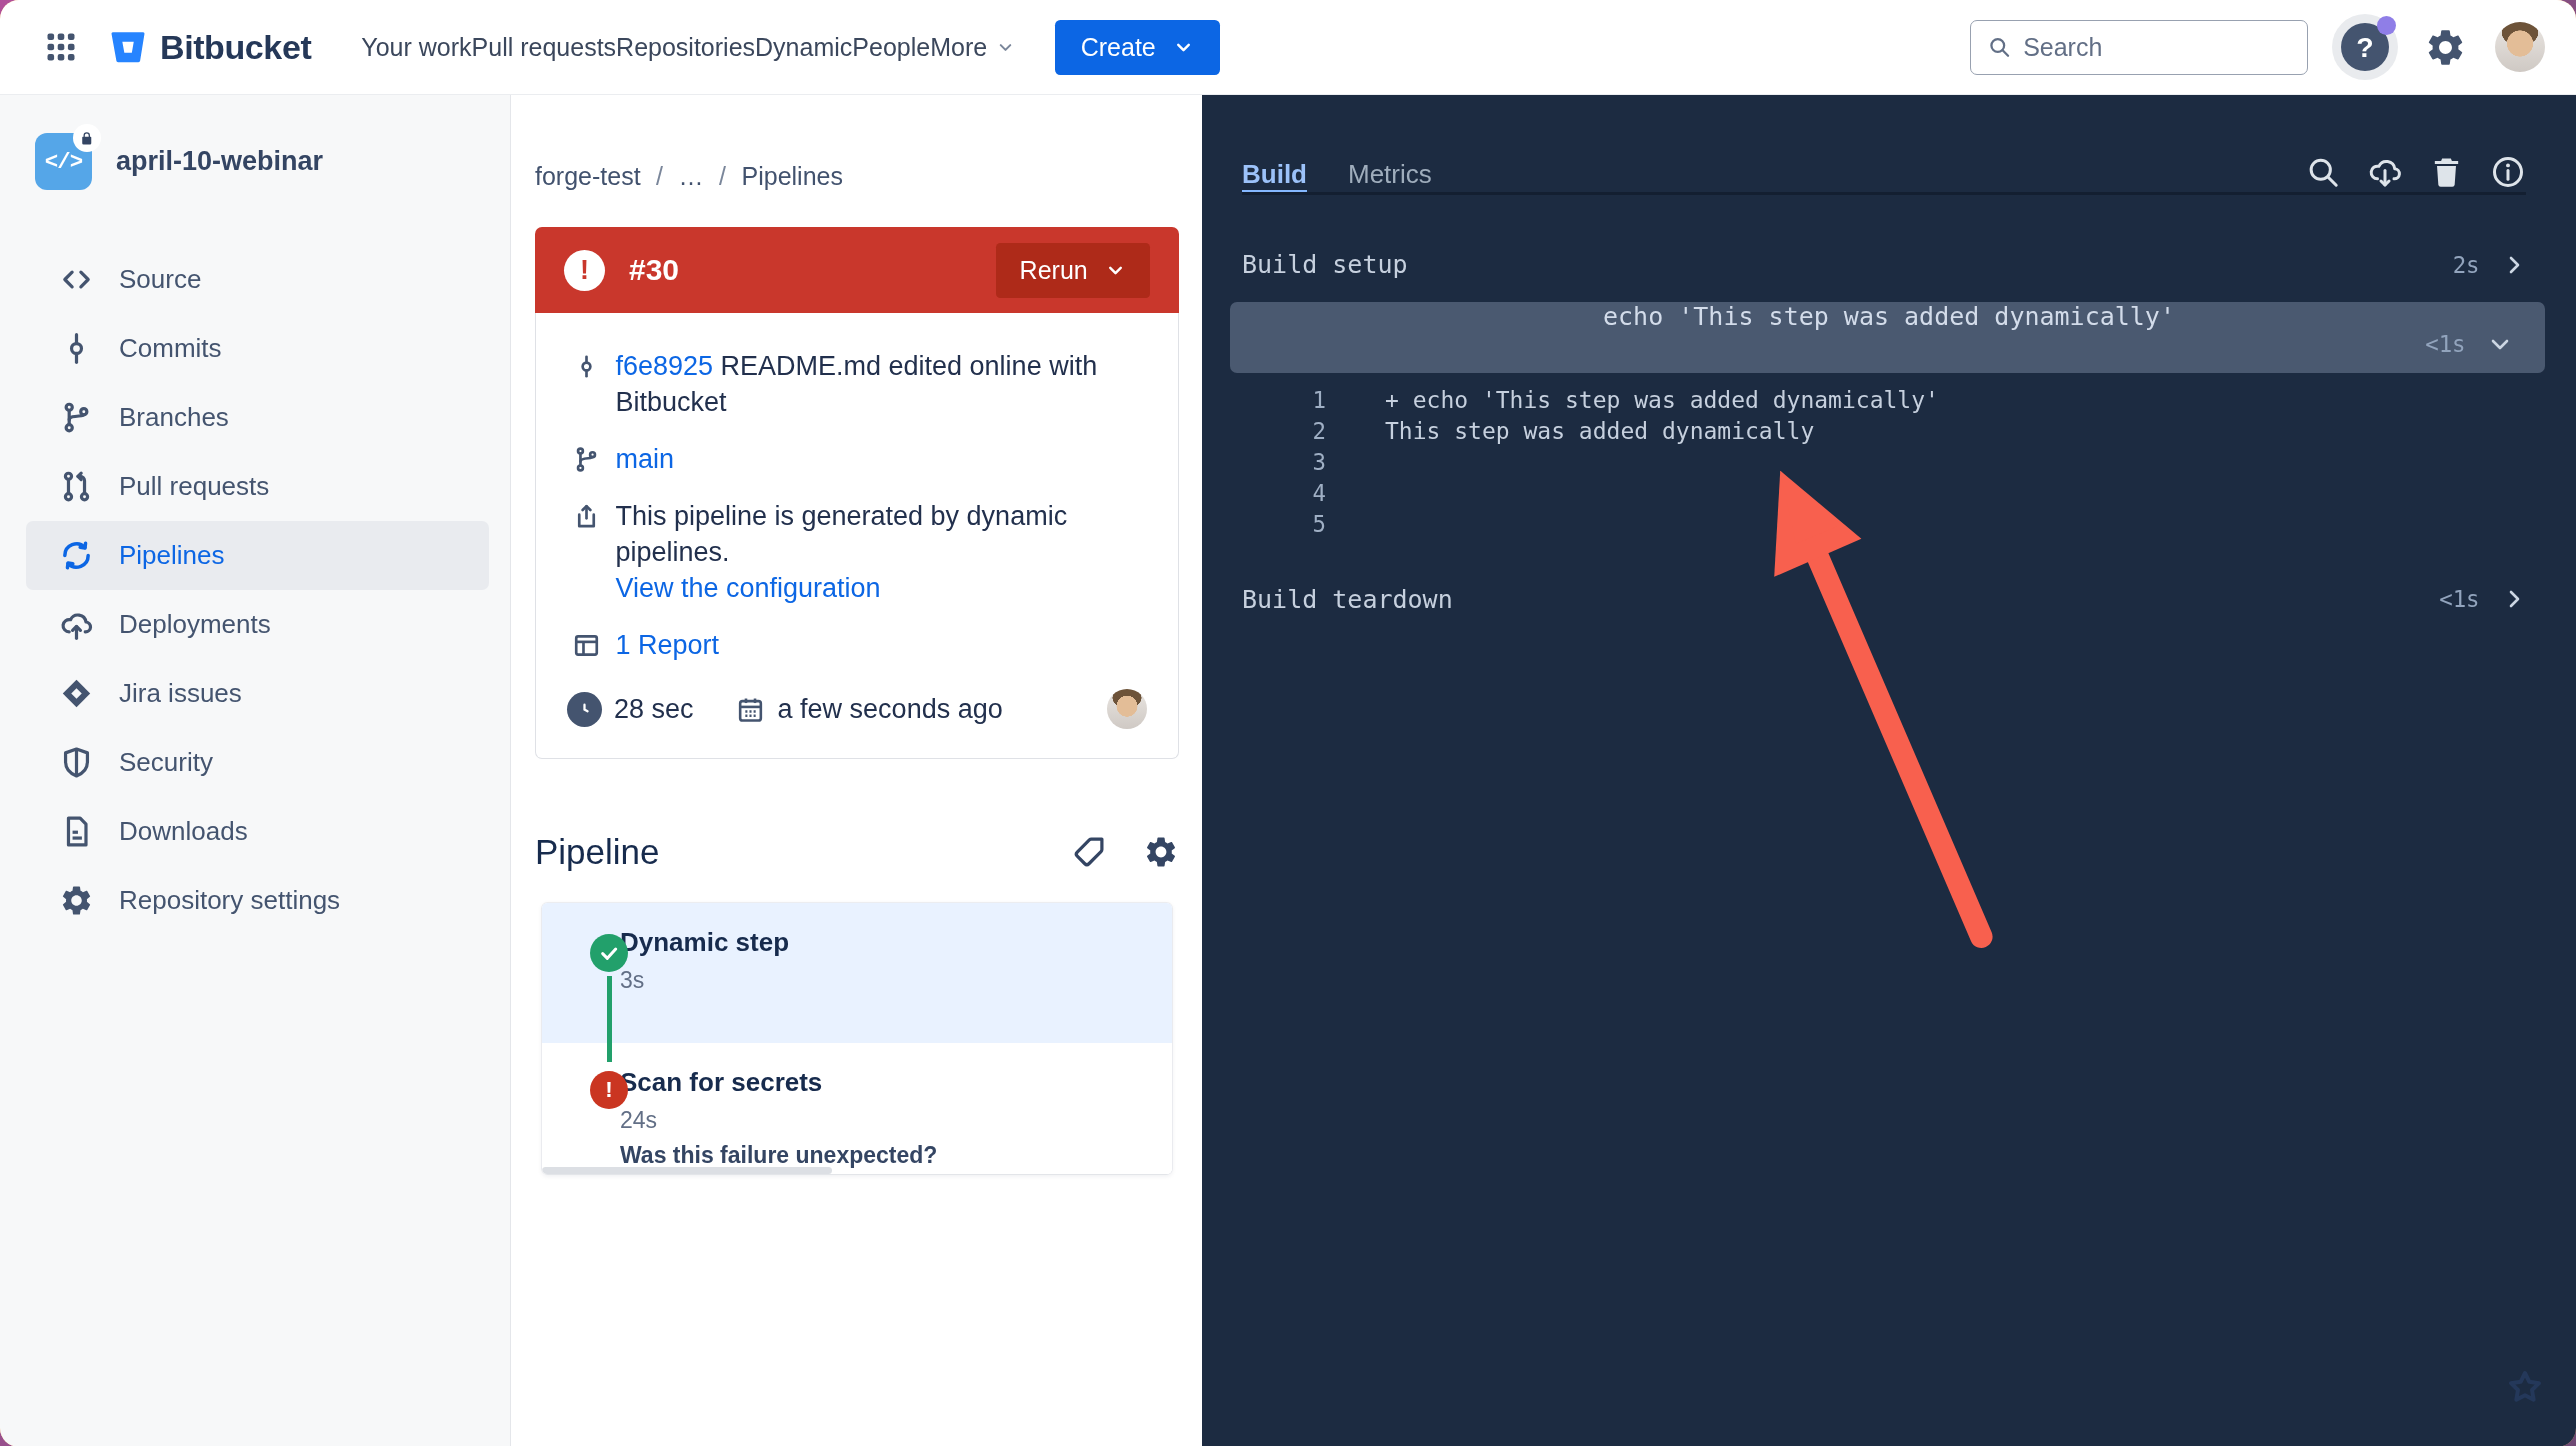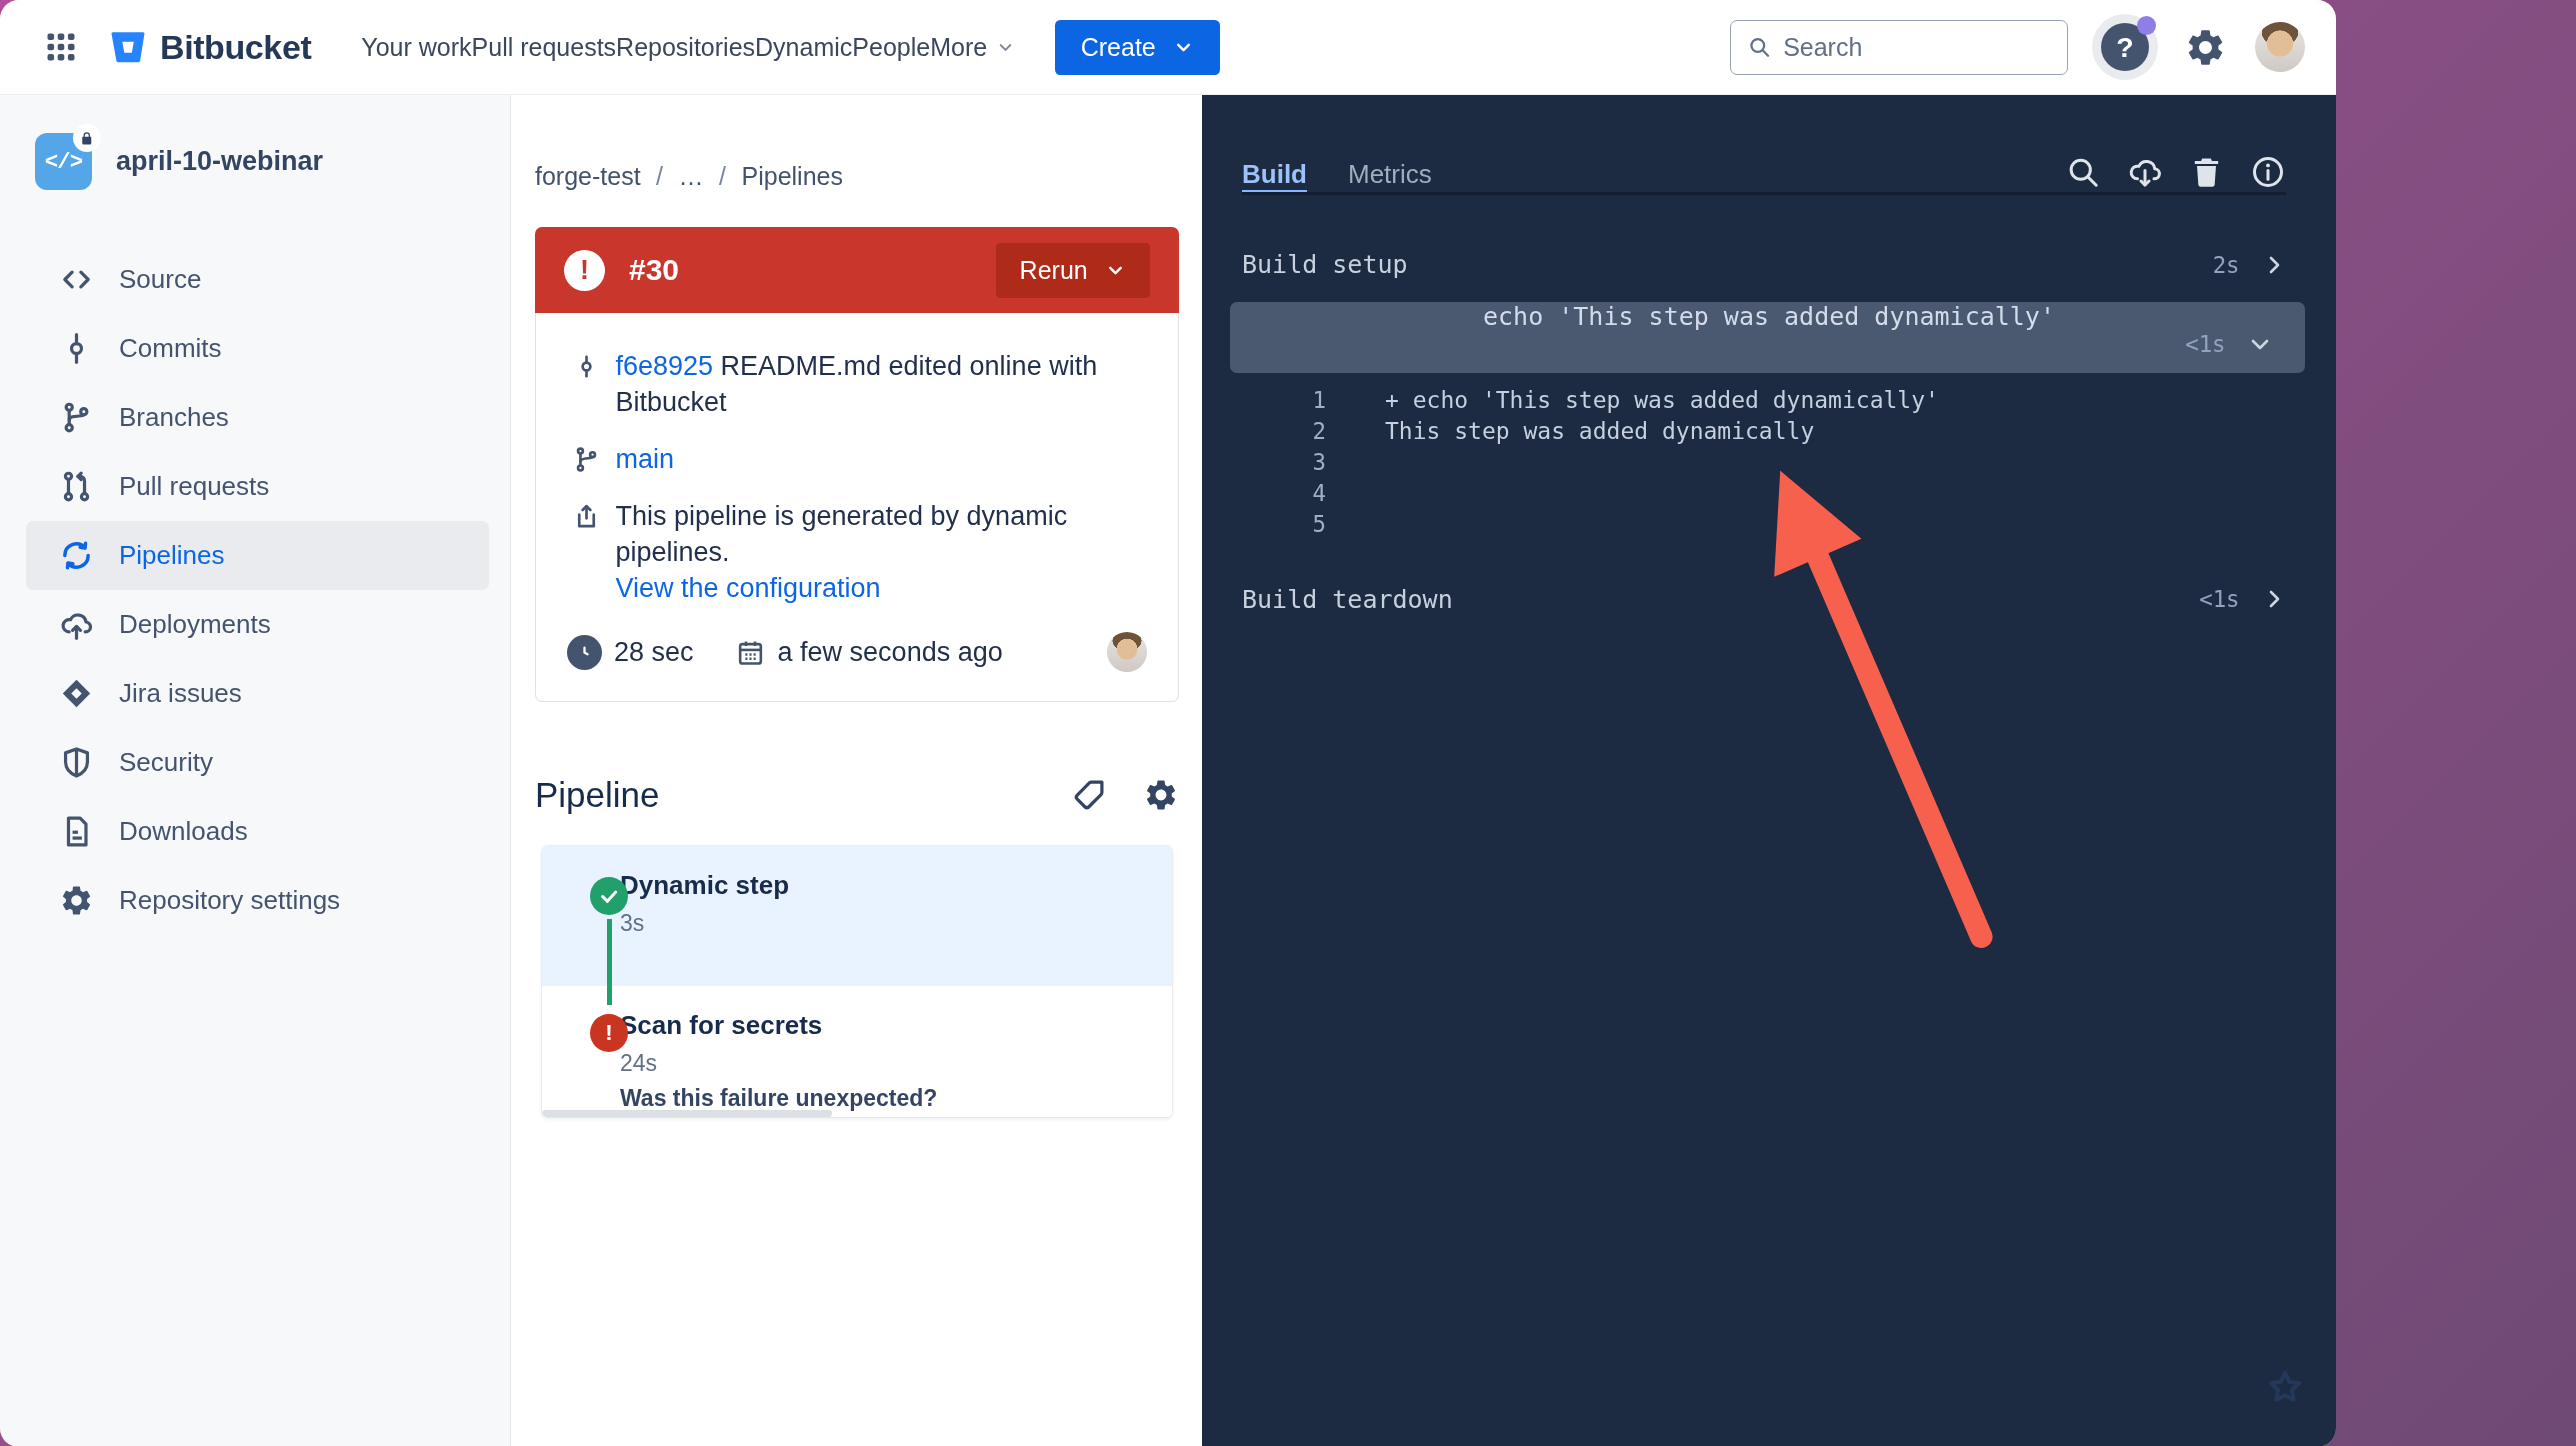--- a/index.html
+++ b/index.html
@@ -2,21 +2,21 @@
 <html style="font-size:14px"><head>
 <meta charset="utf-8">
 <style>
   * { box-sizing: border-box; margin: 0; padding: 0; }
   html,body { width: 2576px; height: 1447px; }
   body {
     font-family: "Liberation Sans", sans-serif;
     background: linear-gradient(135deg,#b1509a 0%,#8a4f85 55%,#6f4a74 100%);
   }
   .app {
-    position: absolute; inset: 0; width: 2336px; height: 1447px;
+    position: absolute; inset: 0; width: 2576px; height: 1447px;
     border-radius: 19px; overflow: hidden; background: #fdba74;
   }
   svg { display:block; }
 
   
   .header {
     position:absolute; top:0; left:0; right:0; height:95px;
     background:#fff; display:flex; align-items:center; padding:0 31px;
     border-bottom:1.7px solid #ebedf0; z-index:5;
   }
@@ -391,20 +391,30 @@
       </div>
       <div class="card-row">
         <span class="cicon">
             <svg width="29" height="29" viewBox="0 0 24 24" fill="none" stroke="currentColor" stroke-width="2.2" stroke-linecap="round" stroke-linejoin="round">
               <line x1="12" y1="13.5" x2="12" y2="3.5"></line>
               <polyline points="8.8,6.6 12,3.4 15.2,6.6"></polyline>
               <path d="M6 10.5v9.5h12v-9.5"></path>
             </svg>
           </span>
         <span class="ctext"><span>This pipeline is generated by dynamic pipelines.</span><br><span class="link">View the configuration</span></span>
+      </div>
+      <div class="card-row">
+        <span class="cicon">
+            <svg width="29" height="29" viewBox="0 0 24 24" fill="none" stroke="currentColor" stroke-width="2.2" stroke-linejoin="round">
+              <rect x="3.5" y="4.5" width="17" height="15" rx="1.5"></rect>
+              <line x1="3.5" y1="9" x2="20.5" y2="9"></line>
+              <line x1="9.5" y1="9" x2="9.5" y2="19.5"></line>
+            </svg>
+          </span>
+        <span class="ctext"><span class="link">1 Report</span></span>
       </div>
       <div class="meta-row">
         <span class="meta-item">
           <span class="clock-badge">
               <svg width="21" height="21" viewBox="0 0 24 24" fill="none" stroke="#fff" stroke-width="2.6" stroke-linecap="round">
                 <polyline points="12,6.5 12,12 15.5,14"></polyline>
               </svg>
             </span>
           <span>28 sec</span>
         </span>

